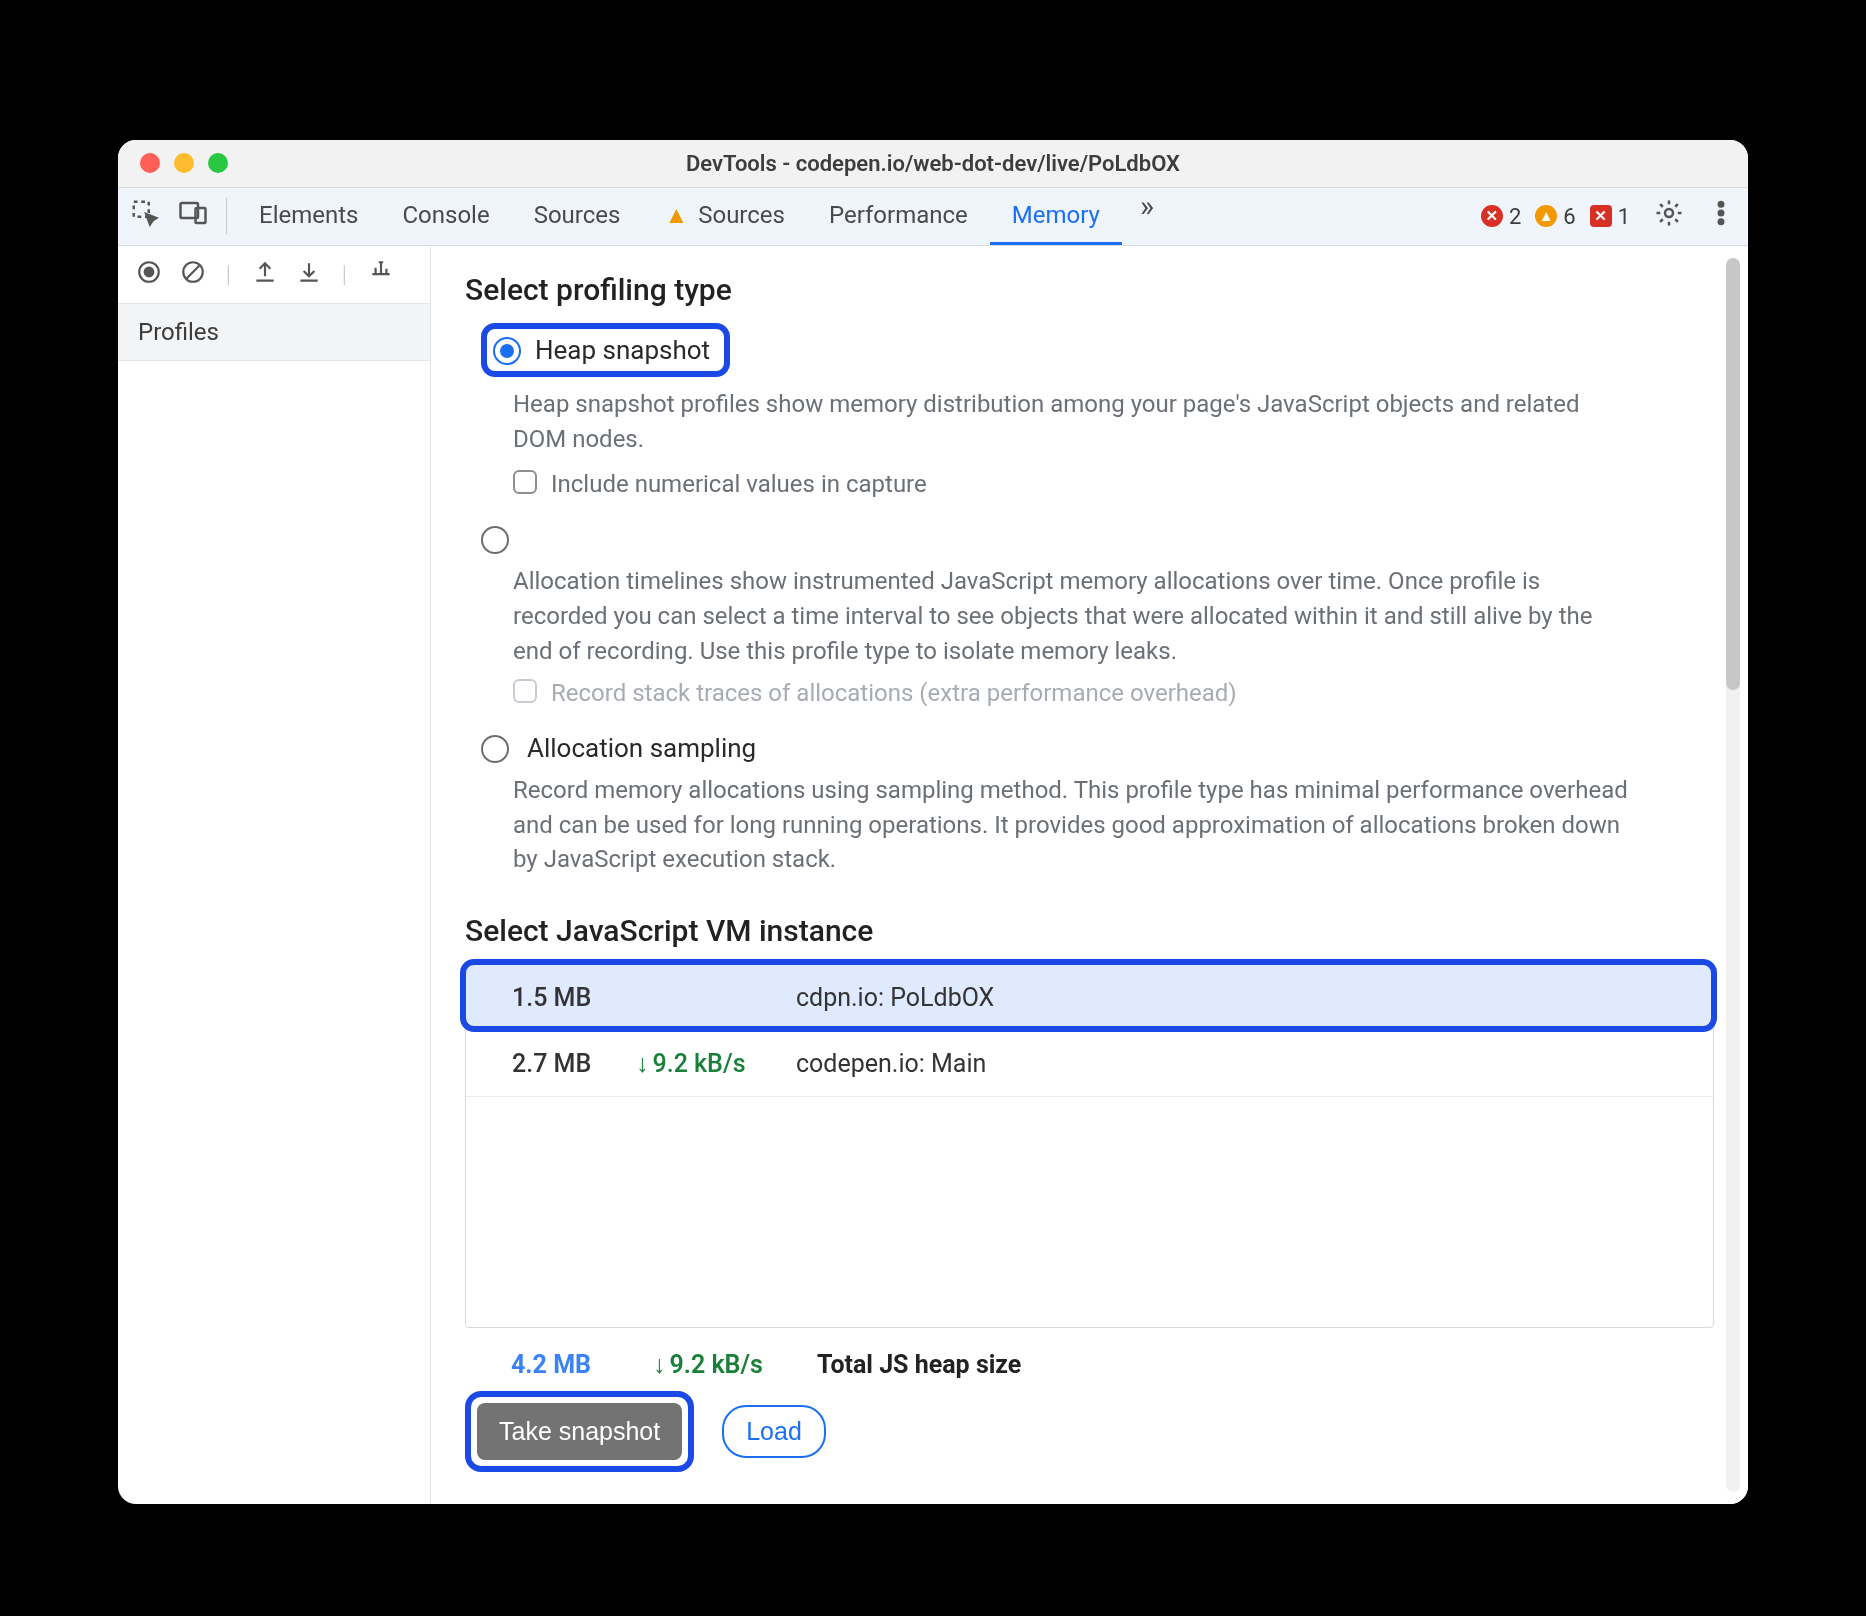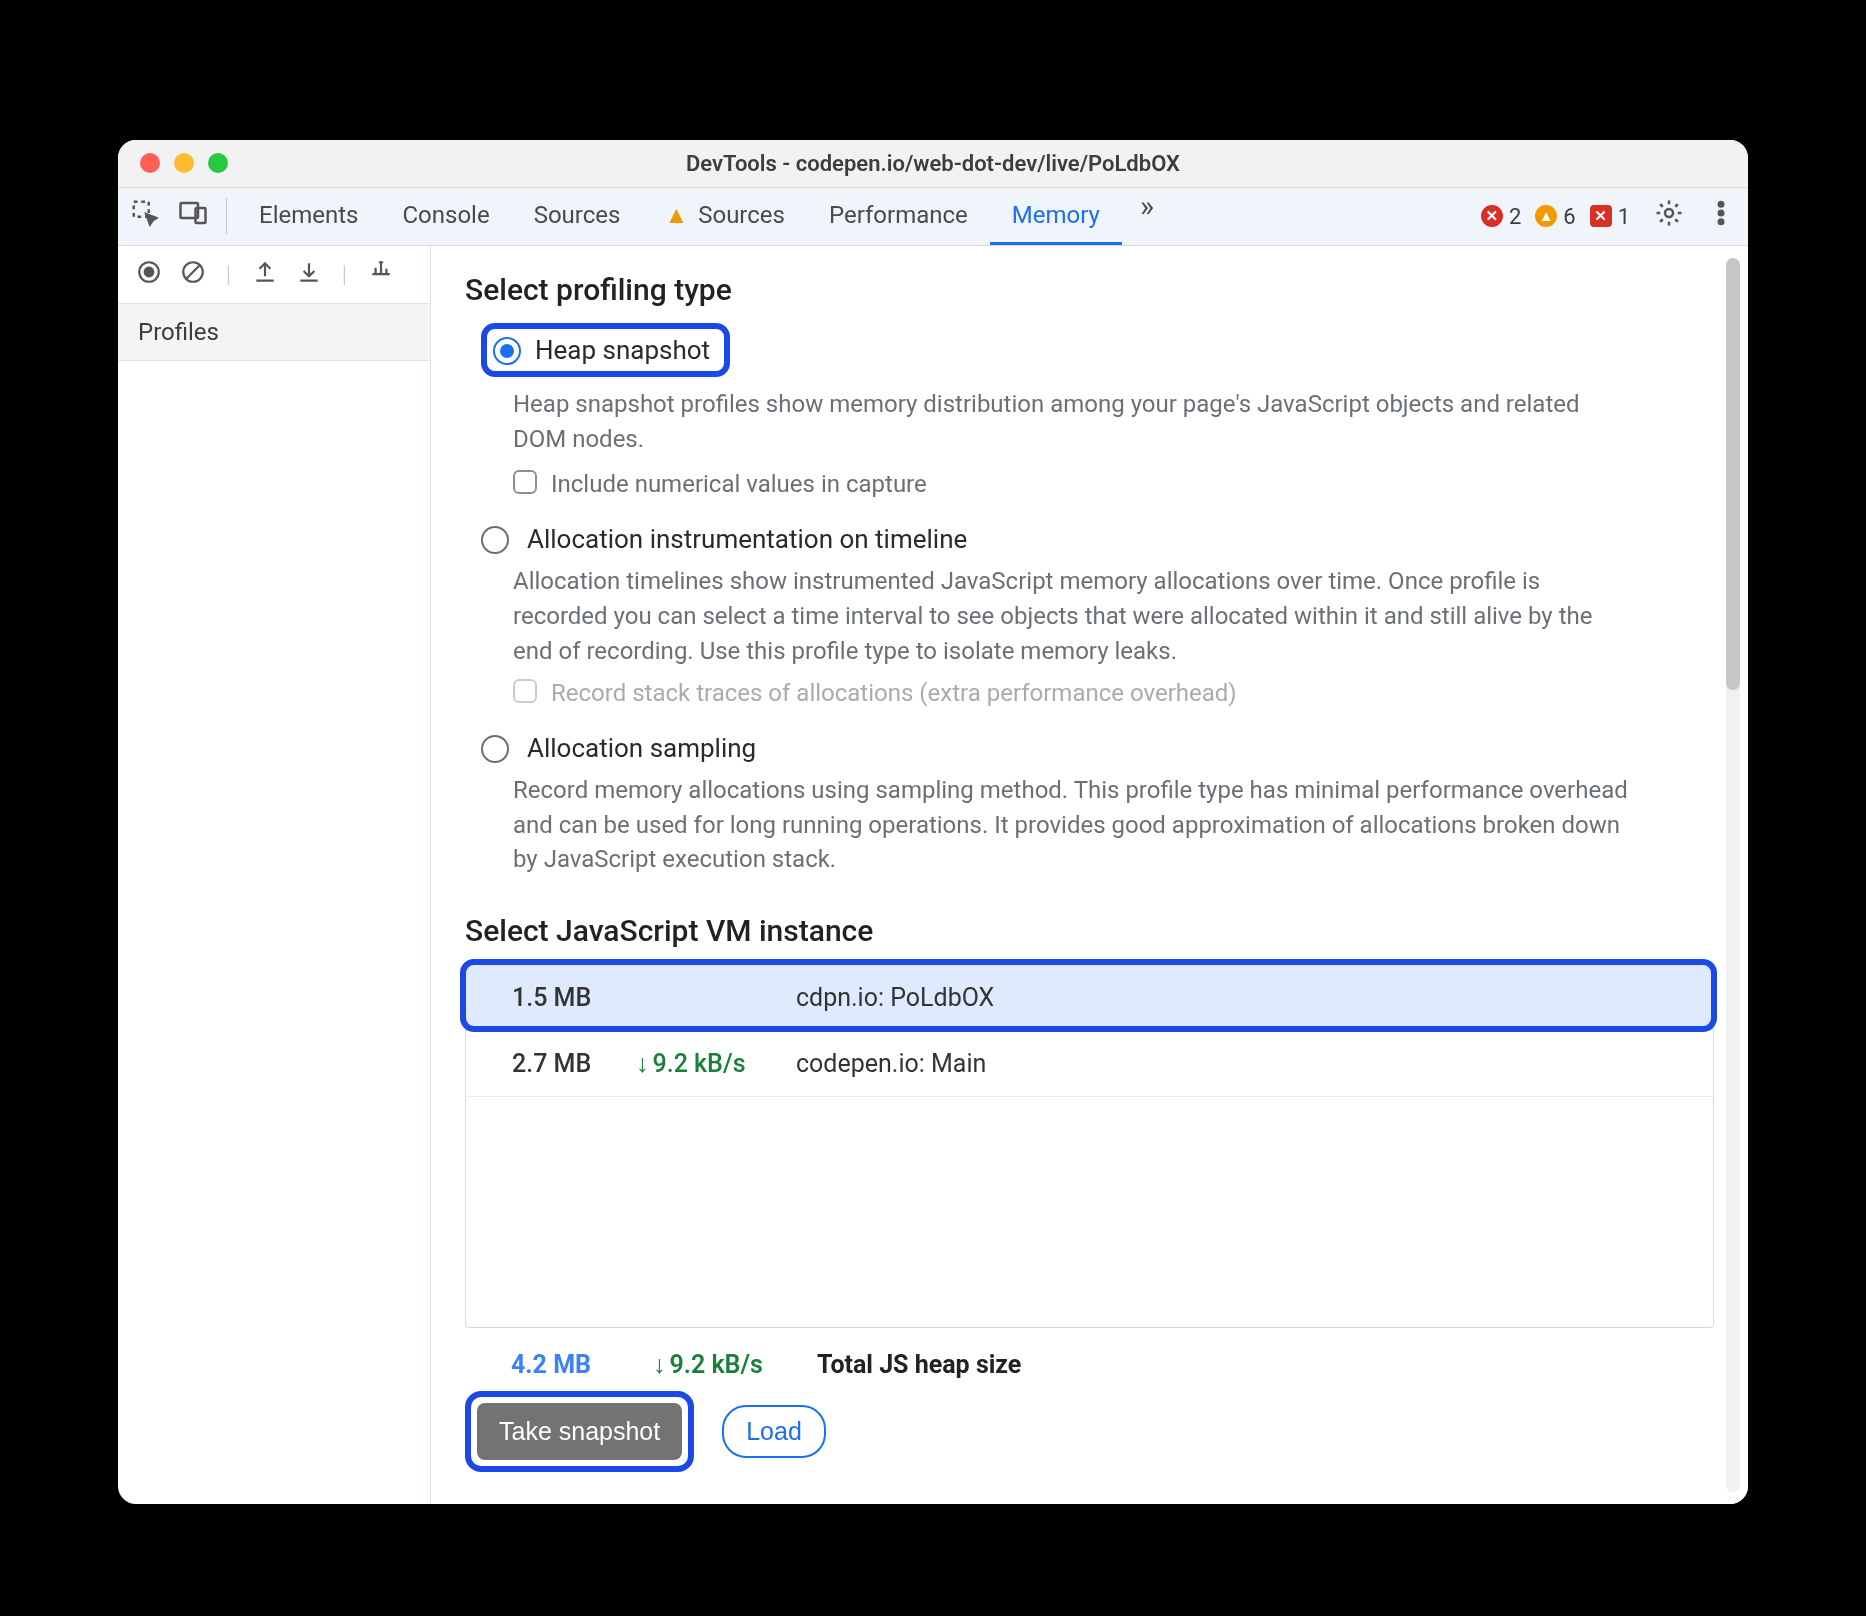--- a/index.html
+++ b/index.html
@@ -266,21 +266,20 @@
           </span>
         </div>
         <div class="opt-desc">Heap snapshot profiles show memory distribution among your page's JavaScript objects and related DOM nodes.</div>
         <div class="chk-row" style="margin-top:14px; margin-bottom:26px;">
           <span class="chk"></span>
           <span>Include numerical values in capture</span>
         </div>
 
         <div class="opt">
           <span class="radio"></span>
-          <span class="opt-label">Allocation instrumentation on timeline</span>
         </div>
         <div class="opt-desc">Allocation timelines show instrumented JavaScript memory allocations over time. Once profile is recorded you can select a time interval to see objects that were allocated within it and still alive by the end of recording. Use this profile type to isolate memory leaks.</div>
         <div class="chk-row" style="margin-top:10px; margin-bottom:26px;">
           <span class="chk disabled"></span>
           <span style="color:#a7acb2;">Record stack traces of allocations (extra performance overhead)</span>
         </div>
 
         <div class="opt">
           <span class="radio"></span>
           <span class="opt-label">Allocation sampling</span>

